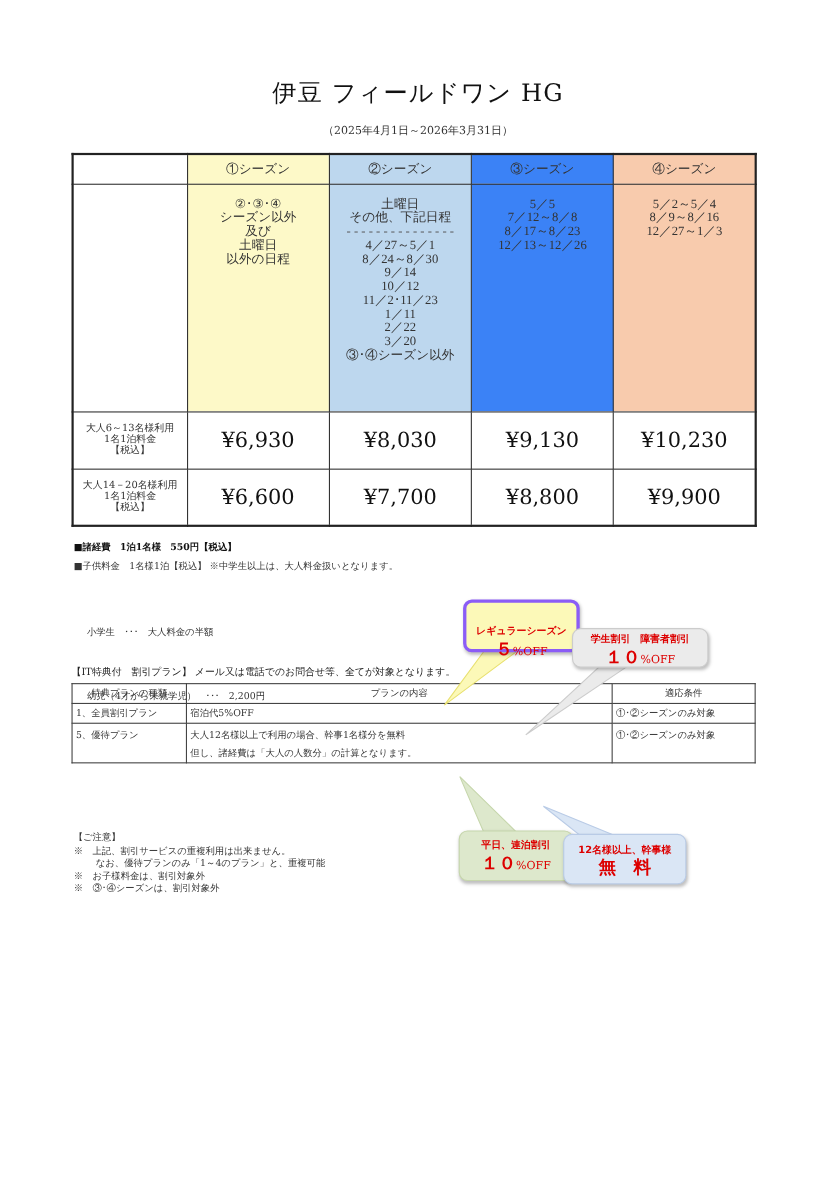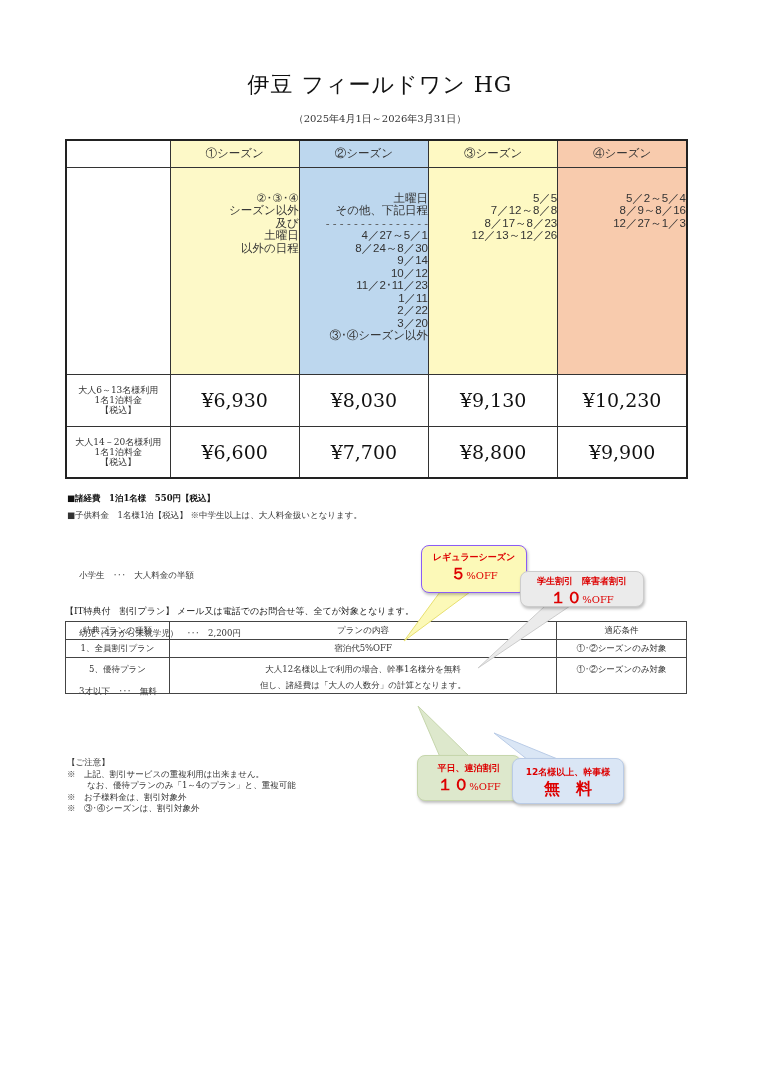--- a/index.html
+++ b/index.html
@@ -7,53 +7,53 @@
   body { position: relative; font-family: "DejaVu Serif", "Liberation Serif", serif; color: #222; }
 
   .title { position: absolute; top: 70px; left: 0; width: 760px; text-align: center; font-size: 22px; font-family: "DejaVu Serif", serif; letter-spacing: 1px; color: #111; }
   .subtitle { position: absolute; top: 112px; left: 0; width: 760px; text-align: center; font-size: 10px; color: #333; }
 
   
   .season-table { position: absolute; left: 65px; top: 139px; width: 623px; height: 338px; border: 2px solid #222; border-collapse: collapse; table-layout: fixed; }
   .season-table td, .season-table th { border: 1px solid #333; font-weight: normal; }
   .season-table .col-label { width: 104px; background: #fff; }
   .season-table th { height: 27px; font-family: Liberation Mono, monospace; font-size: 11.5px; color: #333; text-align: center; border-bottom: 1.5px solid #333; }
-  .season-table td.dates { height: 207px; vertical-align: top; text-align: right; font-family: Liberation Sans, sans-serif; font-size: 11.5px; line-height: 12.5px; color: #333; padding-top: 24px; }
+  .season-table td.dates { height: 207px; vertical-align: top; text-align: center; font-family: Liberation Serif, serif; font-size: 11.5px; line-height: 12.5px; color: #333; padding-top: 12px; }
   .c1 { background: #fdf9c8; }
   .c2 { background: #bdd7ee; }
-  .c3 { background: #fef9c3; }
+  .c3 { background: #3b82f6; }
   .c4 { background: #f8cbad; }
   .dash { letter-spacing: 0px; color: #555; }
   .season-table td.rowlabel { font-size: 9px; line-height: 10px; text-align: center; vertical-align: middle; color: #333; height: 52px; }
   .season-table td.price { font-size: 19px; text-align: center; vertical-align: middle; color: #111; background: #fff; }
 
   .notes { position: absolute; left: 67px; top: 490px; font-size: 8.5px; color: #333; line-height: 17px; }
   .notes .bold { font-weight: bold; color: #111; }
   .notes .indent { padding-left: 12px; line-height: 14px; margin-top: 44px; }
 
   .plan-caption { position: absolute; left: 65px; top: 605px; font-size: 9px; color: #222; }
 
   .plan-table { position: absolute; left: 65px; top: 621px; width: 622px; border: 1.5px solid #333; border-collapse: collapse; table-layout: fixed; font-size: 8.5px; color: #333; }
-  .plan-table td, .plan-table th { border: 1px solid #444; font-weight: normal; height: 18px; padding: 0 3px; text-align: center; }
+  .plan-table td, .plan-table th { border: 1px solid #444; font-weight: normal; height: 18px; padding: 0 3px; }
   .plan-table th { text-align: center; }
   .plan-table .c-type { width: 104px; }
   .plan-table .c-cond { width: 130px; }
   .plan-table .tall { height: 36px; vertical-align: top; padding-top: 3px; line-height: 16px; }
 
   .caution { position: absolute; left: 67px; top: 757px; font-size: 8.5px; line-height: 11.5px; color: #333; }
   .caution .sub { padding-left: 20px; }
 
   
   .callout { position: absolute; border-radius: 8px; text-align: center; font-family: "DejaVu Sans", sans-serif; color: #d00; box-shadow: 1px 2px 3px rgba(0,0,0,0.25); }
   .callout .head { font-size: 9px; font-weight: bold; }
   .callout .big { font-size: 16px; font-weight: bold; }
   .callout .small { font-size: 10px; font-weight: normal; font-family: "DejaVu Serif", serif; }
   .tail { position: absolute; }
 
-  .cl1 { left: 421px; top: 545px; width: 106px; height: 48px; background: #fcf9b8; border: 1px solid #8b5cf6; padding-top: 5px; }
+  .cl1 { left: 421px; top: 545px; width: 106px; height: 48px; background: #fcf9b8; border: 3px solid #8b5cf6; padding-top: 19px; }
   .cl2 { left: 520px; top: 571px; width: 124px; height: 36px; background: #ebebeb; border: 1px solid #ccc; padding-top: 3px; }
   .cl3 { left: 417px; top: 755px; width: 104px; height: 46px; background: #dde8cc; border: 1px solid #c6d6ac; padding-top: 6px; }
   .cl4 { left: 512px; top: 758px; width: 112px; height: 46px; background: #dae6f5; border: 1px solid #b9cbe6; padding-top: 7px; }
 </style>
 </head>
 <body>
 
 <div class="title">伊豆 フィールドワン HG</div>
 <div class="subtitle">（2025年4月1日～2026年3月31日）</div>
 
@@ -124,21 +124,20 @@
     <td class="price">¥9,900</td>
   </tr>
 </tbody>
   </table>
 
 <div class="notes">
   <div class="bold">■諸経費　1泊1名様　550円【税込】</div>
   <div>■子供料金　1名様1泊【税込】 ※中学生以上は、大人料金扱いとなります。</div>
   <div class="indent">小学生　･･･　大人料金の半額</div>
   <div class="indent">幼児（4才から未就学児）　･･･　2,200円</div>
-  <div class="indent">3才以下　･･･　無料</div>
 </div>
 
 <div class="plan-caption">【IT特典付　割引プラン】 メール又は電話でのお問合せ等、全てが対象となります。</div>
 
 <table class="plan-table">
   <tbody>
       <tr>
     <th class="c-type">特典プランの種類</th>
     <th>プランの内容</th>
     <th class="c-cond">適応条件</th>

